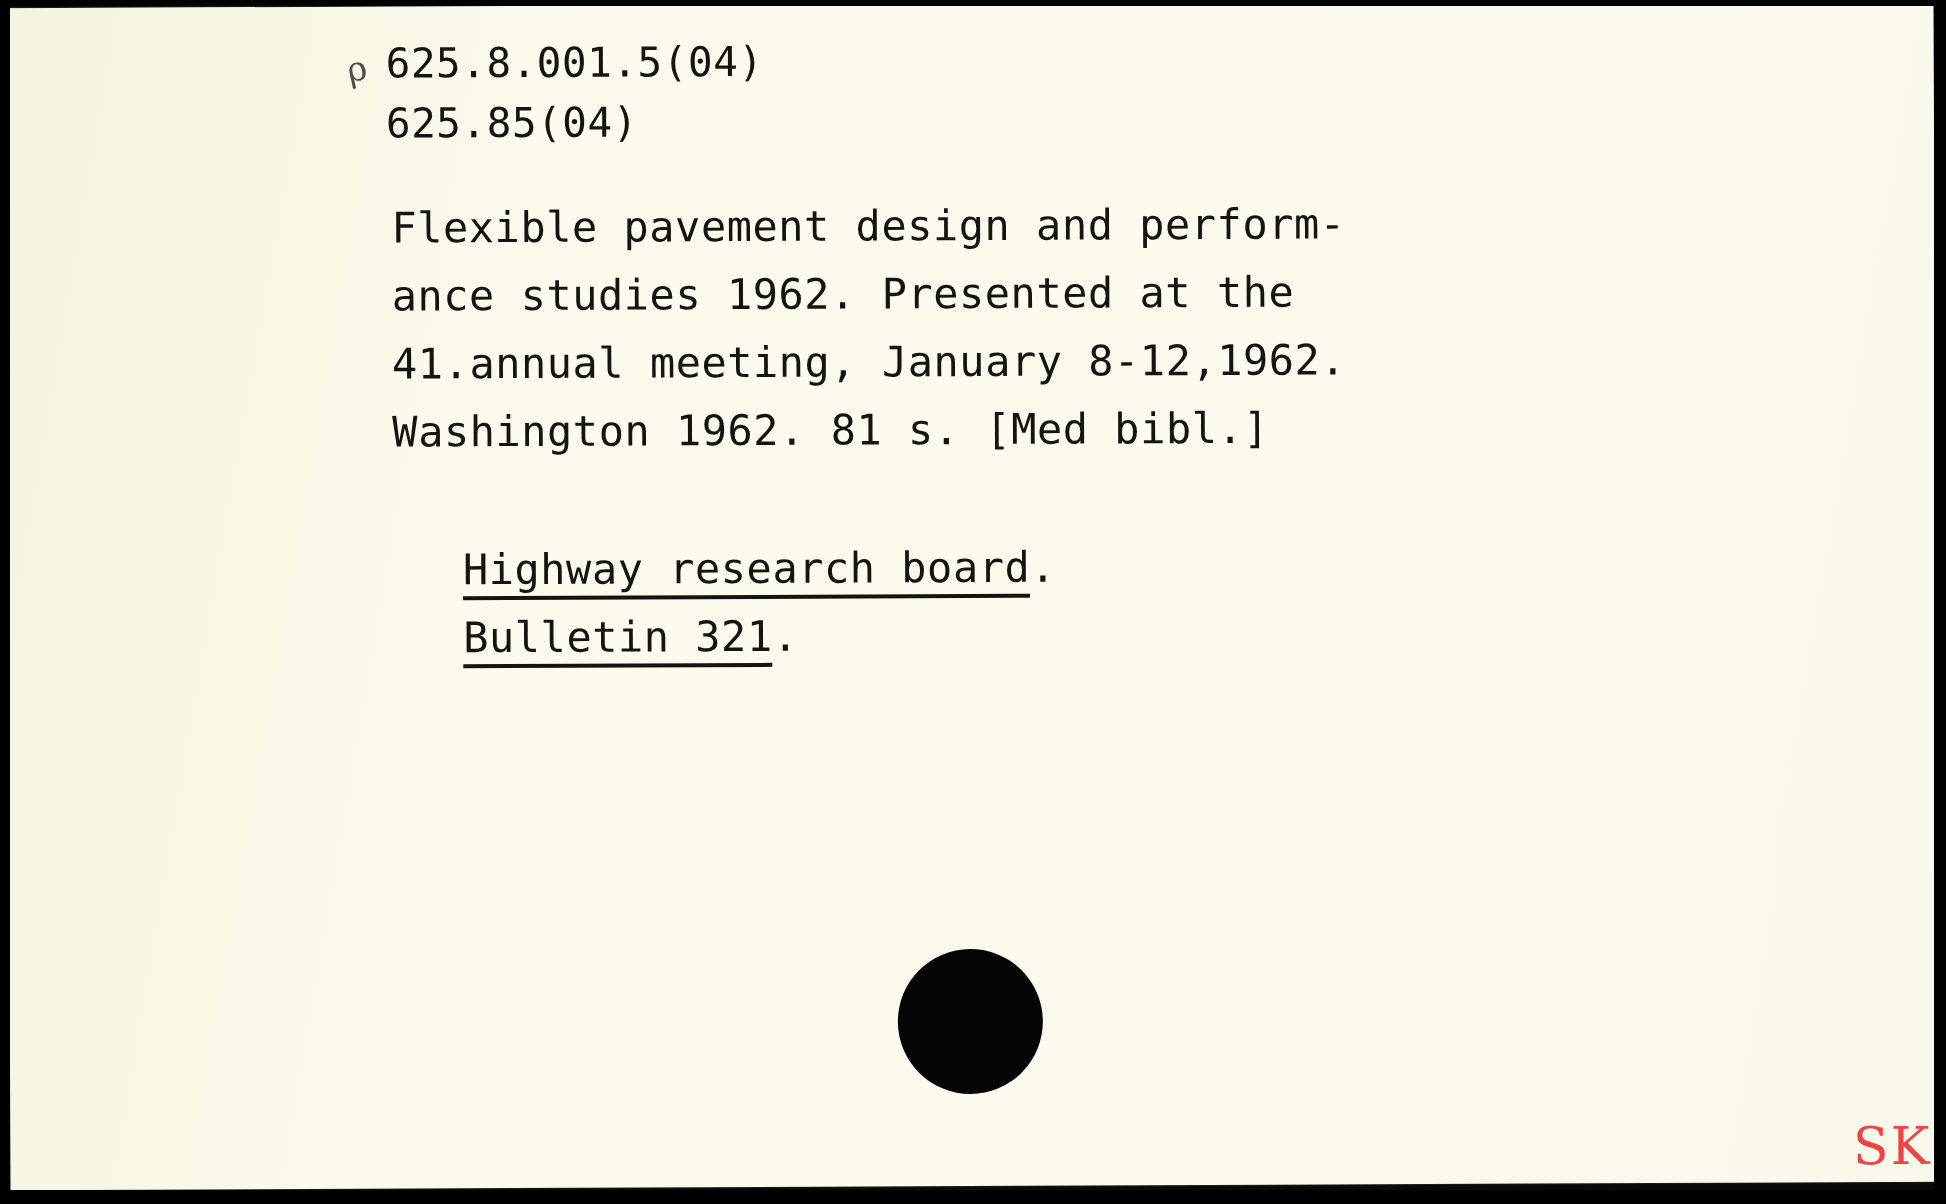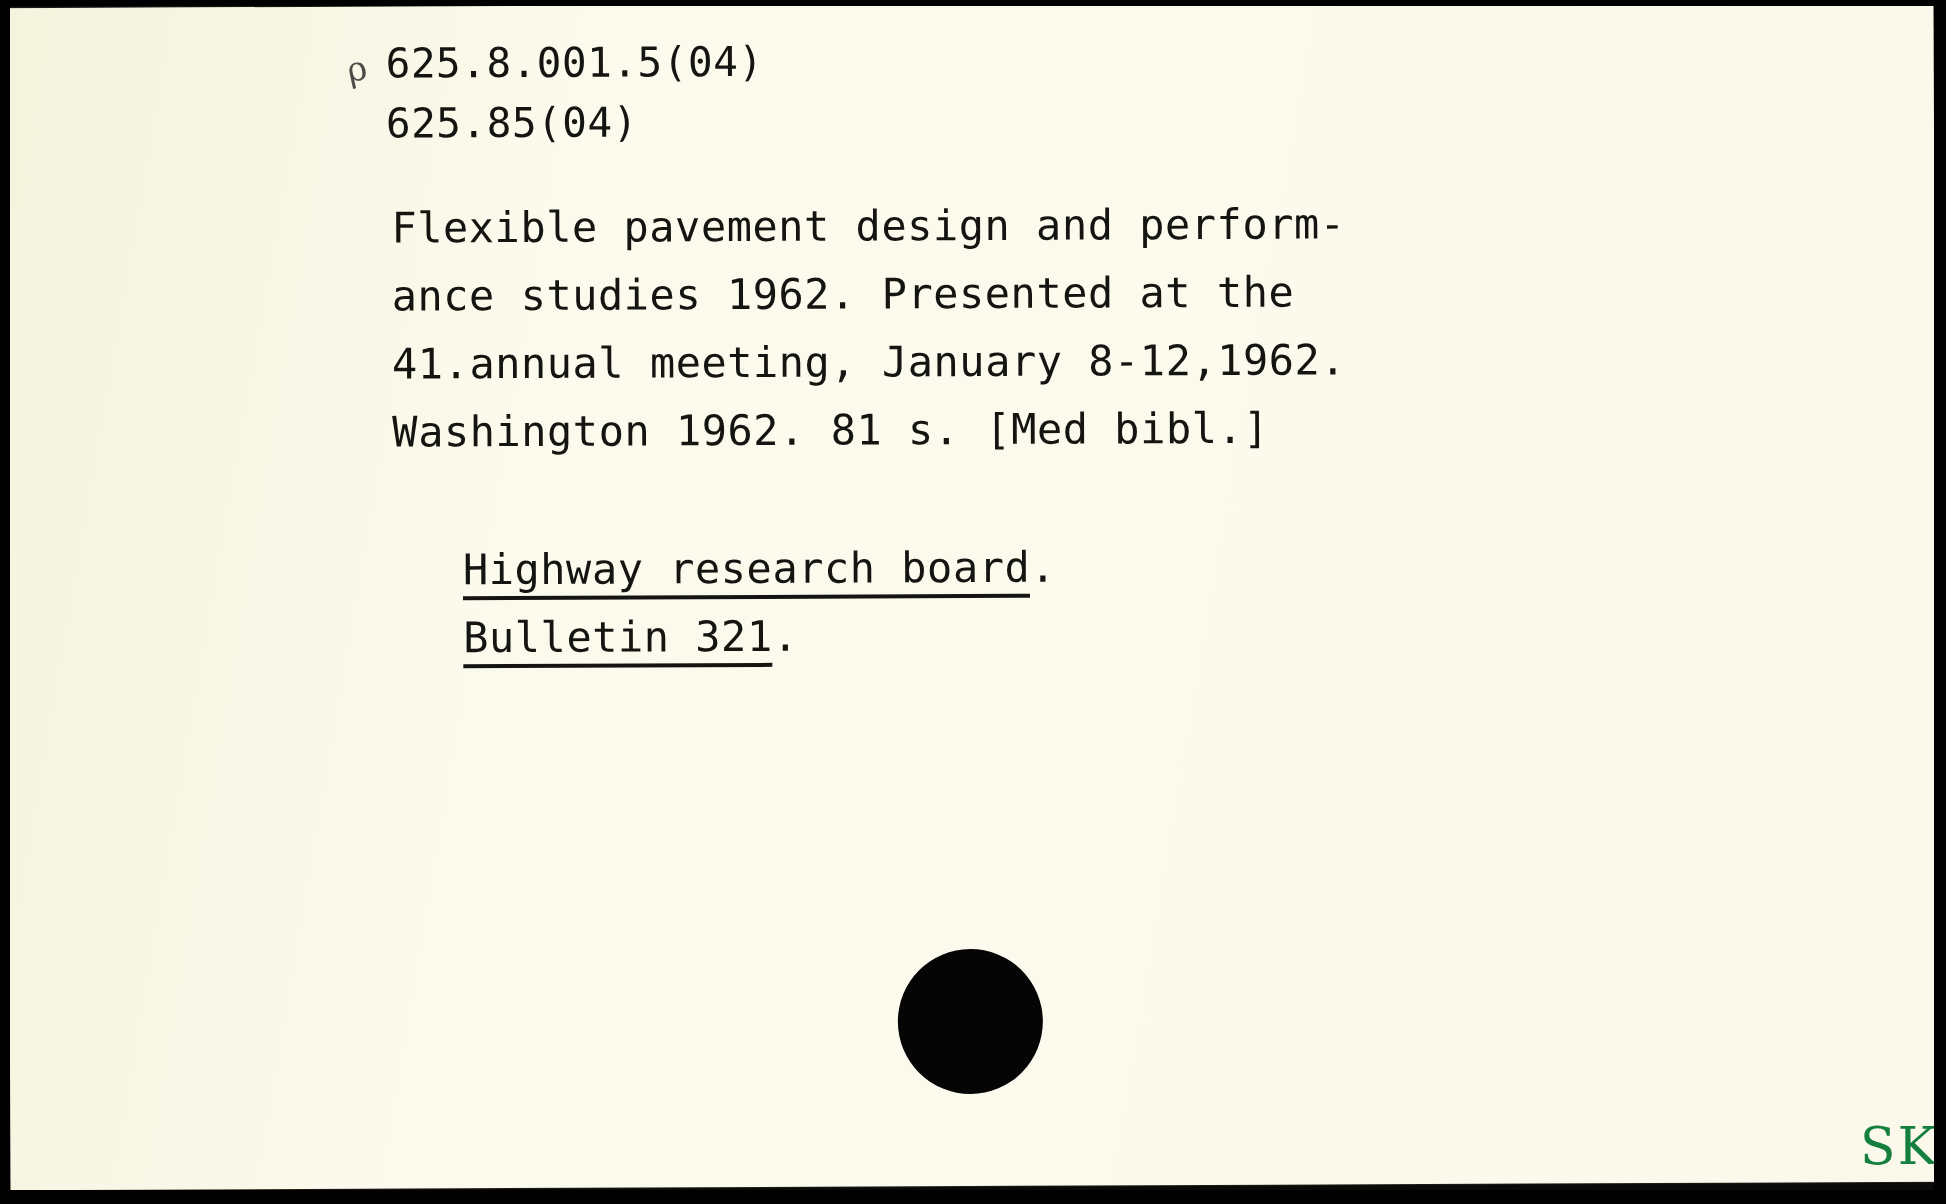--- a/index.html
+++ b/index.html
@@ -118,26 +118,26 @@
     width: 145px;
     height: 145px;
     border-radius: 50%;
     background: #050505;
     z-index: 4;
   }
 
   
   #stamp {
     position: absolute;
-    right: 0;
+    right: 7px;
     bottom: 6px;
     font-family: "DejaVu Serif", serif;
     font-size: 52px;
     letter-spacing: 2px;
-    color: #15803d;
+    color: #ef4444;
     z-index: 4;
   }
 </style>
 </head>
 <body>
 
 <div id="scan">
 
   <div id="card">
 

